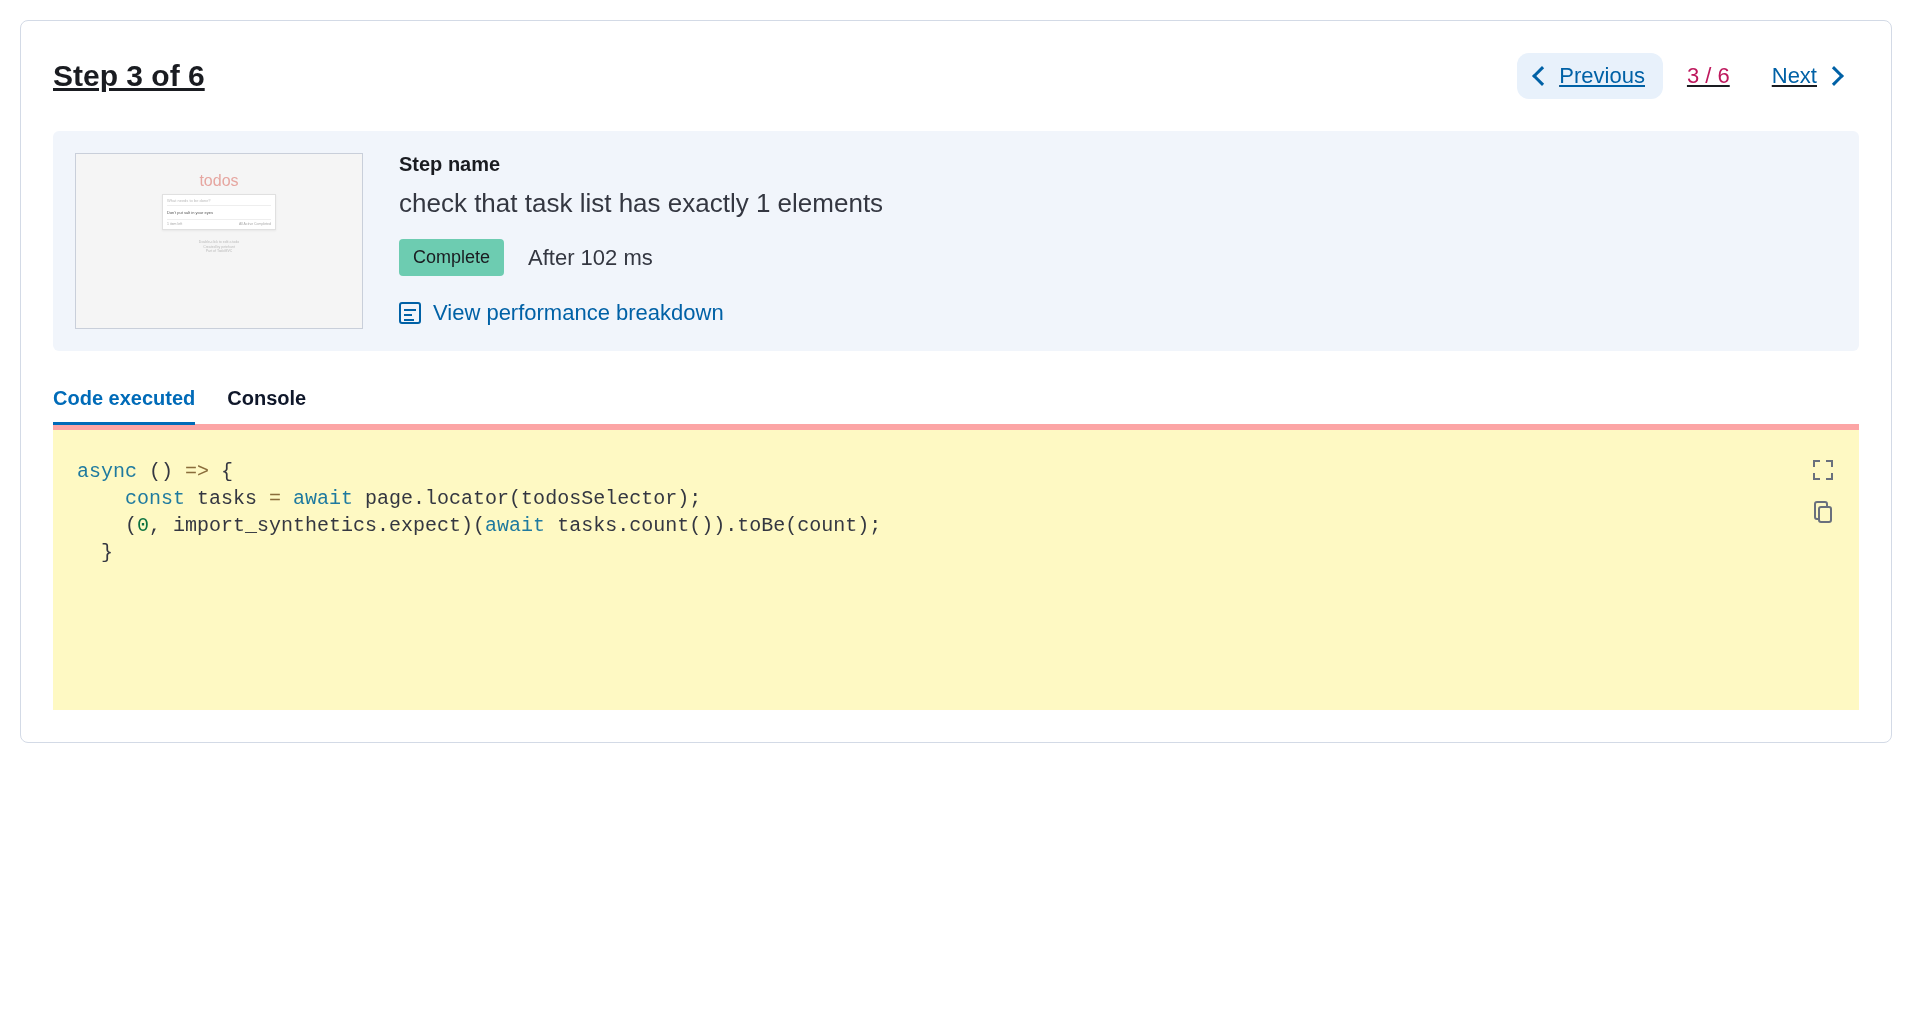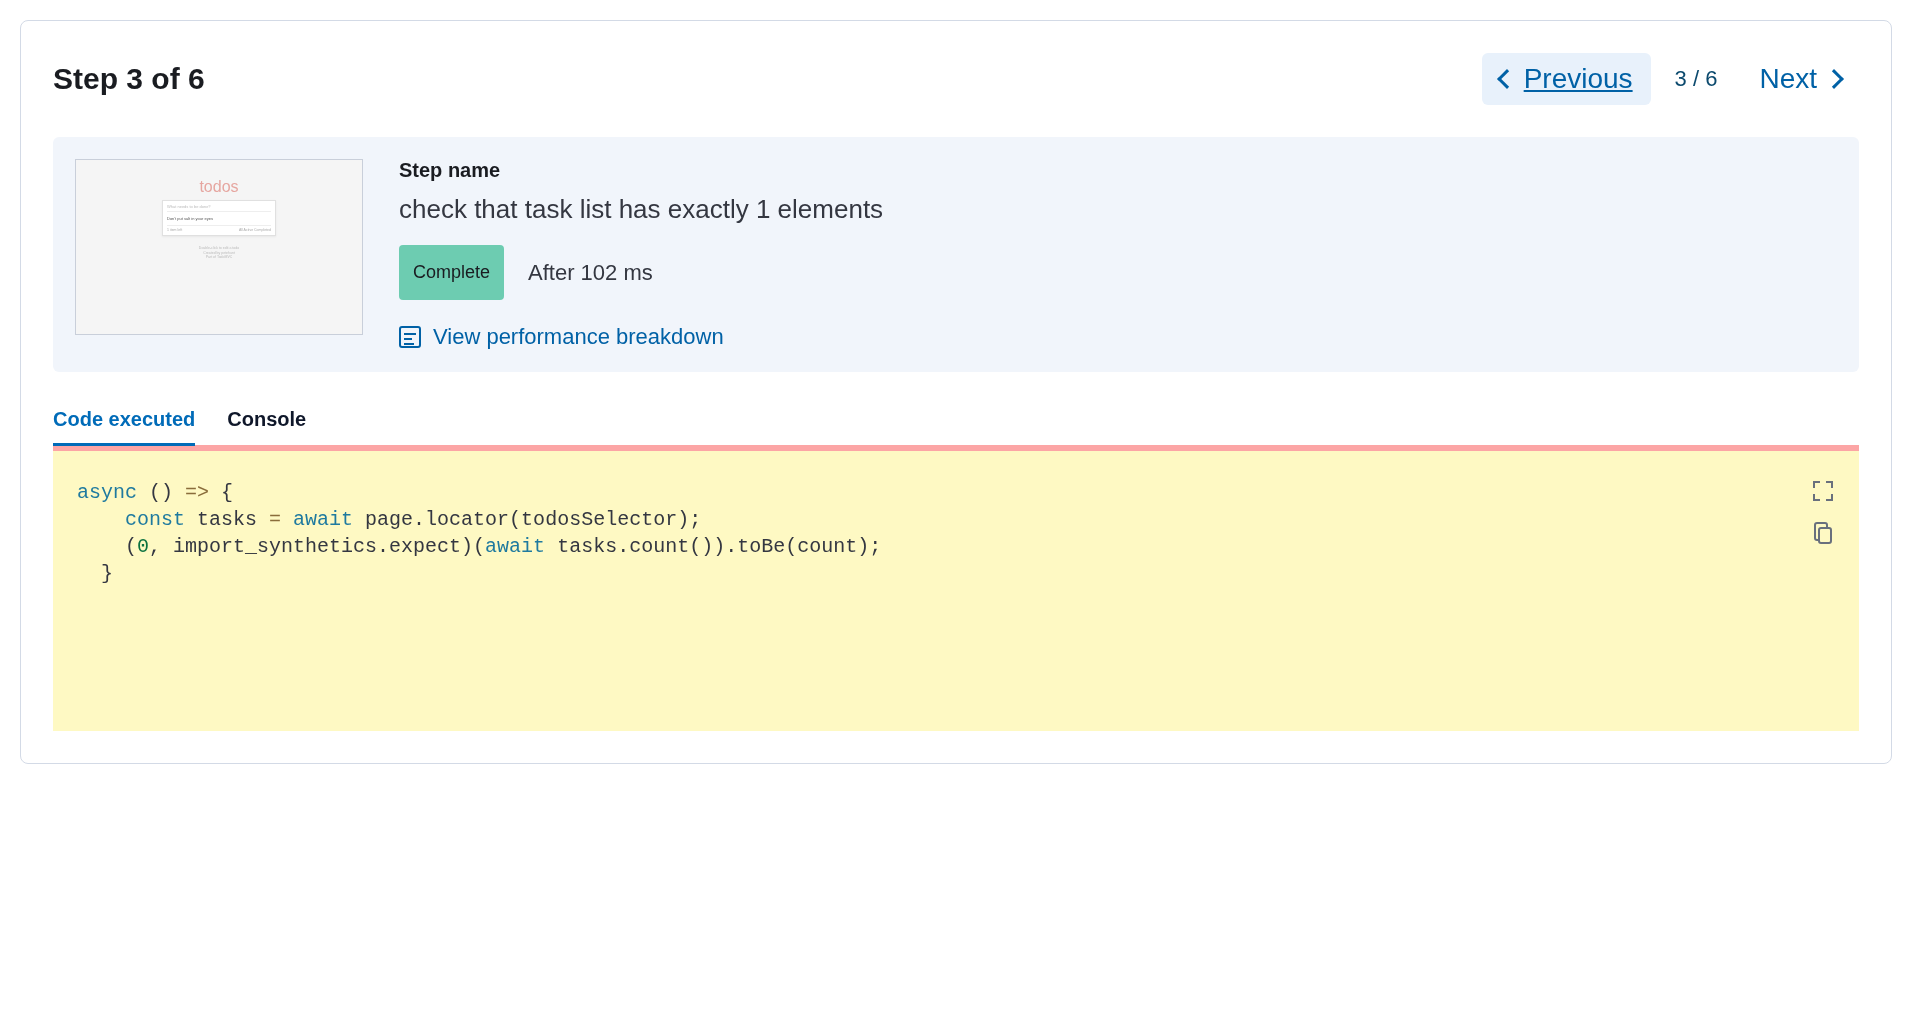--- a/index.html
+++ b/index.html
@@ -12,51 +12,52 @@
 .panel {
   border: 1px solid #d3dae6;
   border-radius: 8px;
   padding: 32px;
 }
 .header-row {
   display: flex;
   justify-content: space-between;
   align-items: center;
   margin-bottom: 32px;
+  text-decoration: underline;
 }
 .step-title {
   font-size: 30px;
   font-weight: 700;
   color: #1a1c21;
 }
 .nav-group {
   display: flex;
   align-items: center;
   gap: 24px;
 }
 .nav-btn {
   display: flex;
   align-items: center;
   gap: 10px;
   padding: 10px 18px;
-  border-radius: 6px;
-  font-size: 28px;
+  border-radius: 12px;
+  font-size: 22px;
   font-weight: 500;
   color: #0061a6;
   cursor: pointer;
   border: none;
   background: transparent;
 }
 .nav-btn.prev {
   background: #e8f1fb;
 }
 .nav-btn.prev .nav-label { text-decoration: underline; }
 .nav-count {
   font-size: 22px;
-  color: #0c4a6e;
+  color: #be185d;
 }
 .chevron {
   width: 14px;
   height: 14px;
   border: solid #0061a6;
   border-width: 0 3px 3px 0;
   display: inline-block;
 }
 .chevron.left { transform: rotate(135deg); }
 .chevron.right { transform: rotate(-45deg); }
@@ -118,21 +119,21 @@
 }
 .status-row {
   display: flex;
   align-items: center;
   gap: 24px;
   margin-bottom: 24px;
 }
 .badge {
   background: #6dccb1;
   color: #1a1c21;
-  padding: 17px 14px;
+  padding: 8px 14px;
   border-radius: 4px;
   font-size: 18px;
   font-weight: 500;
 }
 .timing {
   font-size: 22px;
   color: #343741;
 }
 .perf-link {
   display: flex;

